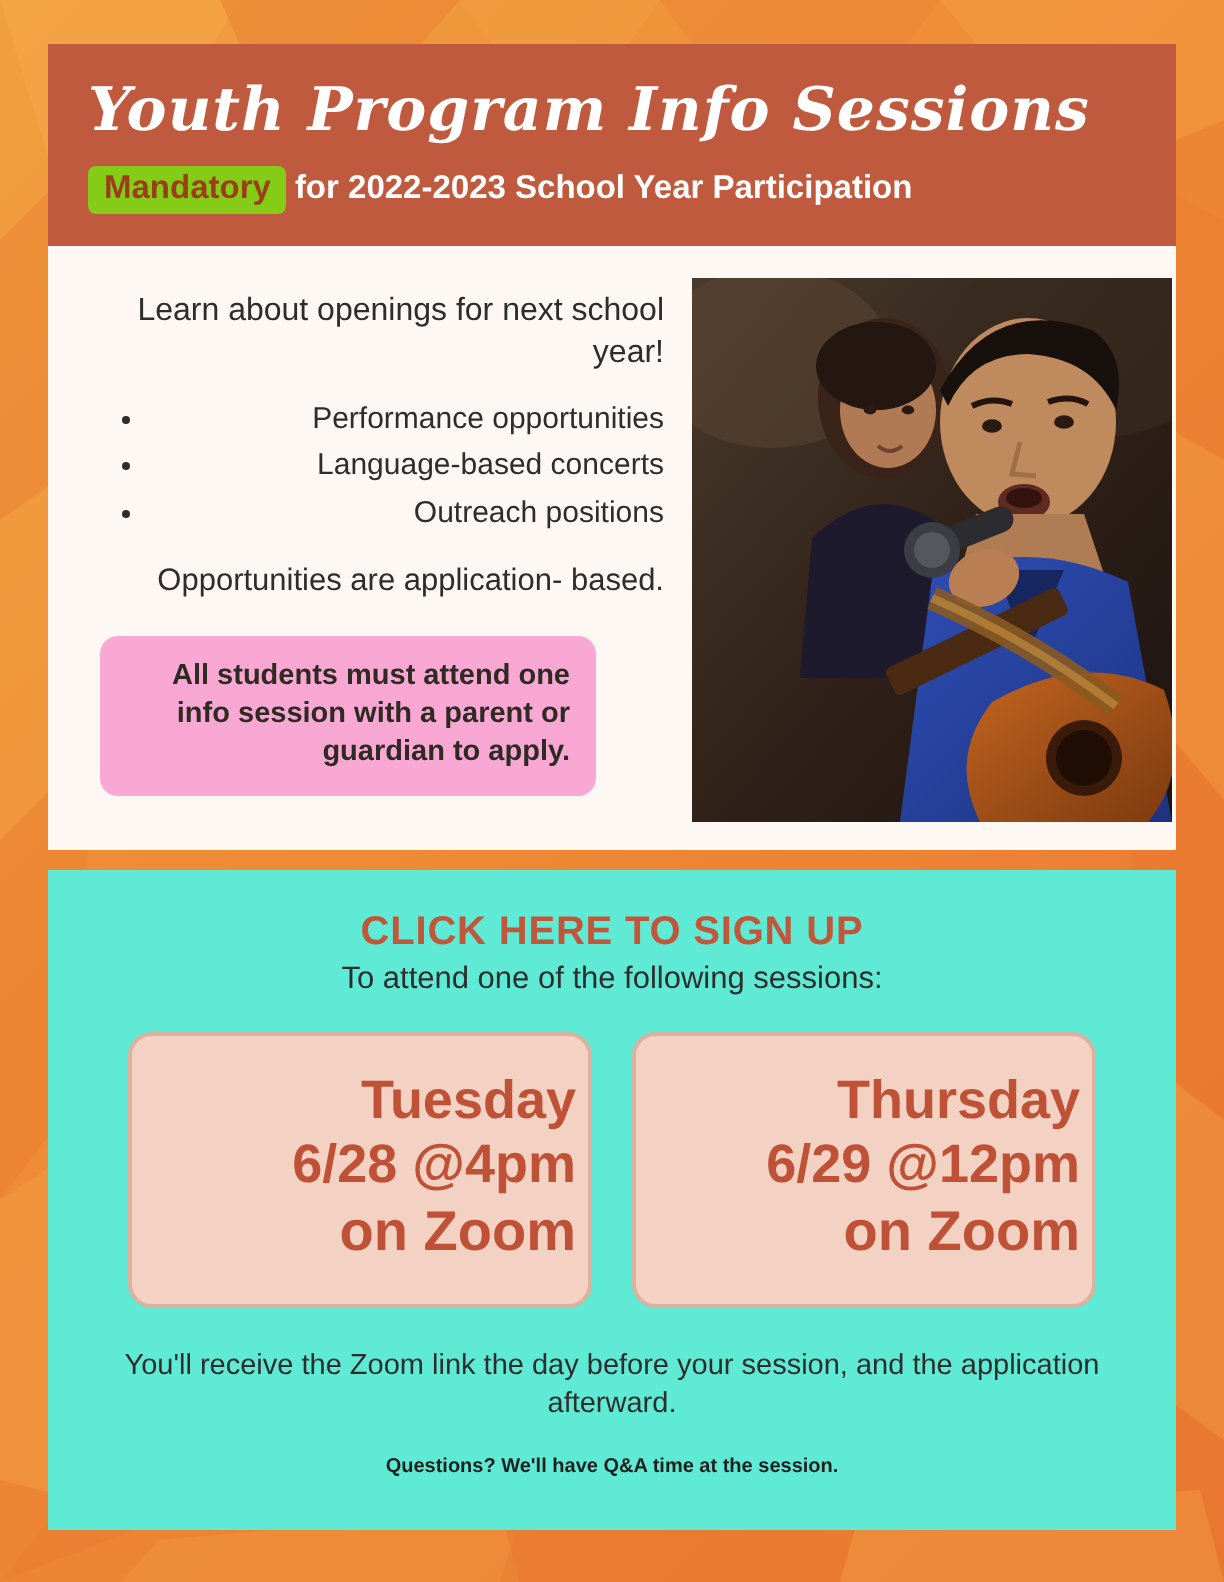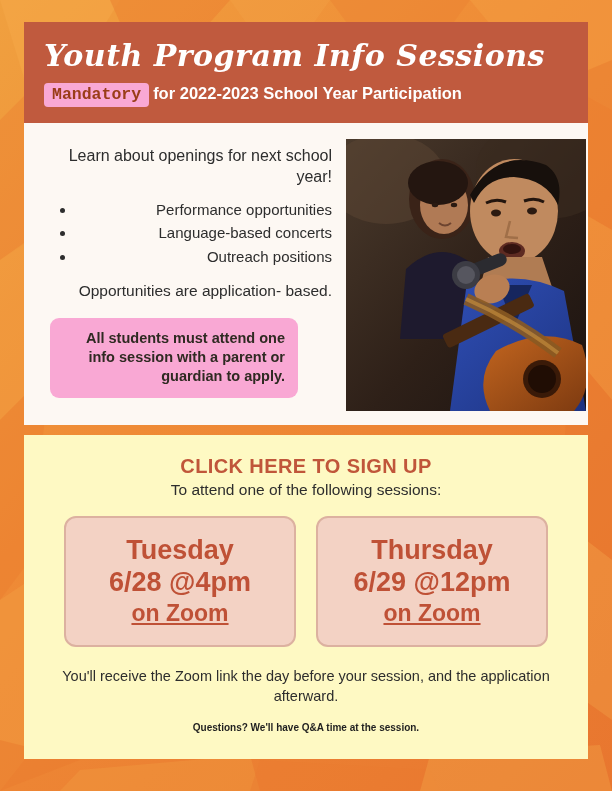--- a/index.html
+++ b/index.html
@@ -51,27 +51,26 @@
     line-height: 1.05;
     margin-bottom: 11px;
   }
   #subtitle-row {
     font-size: 16.5px;
     font-weight: bold;
     color: #ffffff;
     white-space: nowrap;
   }
   #mandatory-badge {
-    background: #f9a8d4;
+    background: #84cc16;
     color: #9a3d18;
     border-radius: 4px;
     padding: 2px 8px 3px 8px;
     margin-right: 4px;
     display: inline-block;
-    font-family: Liberation Mono, monospace;
   }
 
   
   #middle-section {
     background: #fdf8f3;
     display: flex;
     padding: 16px 16px 14px 16px;
     gap: 14px;
   }
   #info-col {
@@ -117,21 +116,21 @@
     width: 240px;
     height: 272px;
     flex: none;
     position: relative;
     overflow: hidden;
     background: #2b2118;
   }
 
   
   #bottom-section {
-    background: #fef9c3;
+    background: #5eead4;
     margin-top: 10px;
     padding: 20px 18px 26px 18px;
     text-align: center;
   }
   #signup-link {
     color: #c0563a;
     font-size: 20px;
     font-weight: bold;
     letter-spacing: 0.4px;
     text-decoration: none;
@@ -151,24 +150,25 @@
   }
   .session-card {
     background: #f3d2c4;
     border: 2px solid #dcb1a0;
     border-radius: 12px;
     width: 216px;
     padding: 16px 6px 18px 6px;
     color: #bf5136;
     font-weight: bold;
     line-height: 1.22;
+    text-align: right;
   }
   .session-day { font-size: 27px; }
   .session-date { font-size: 27px; }
-  .session-place { font-size: 23px; text-decoration: underline; }
+  .session-place { font-size: 28px; }
   #zoom-note {
     font-size: 14.5px;
     color: #2d2d2d;
     line-height: 1.35;
     margin-bottom: 15px;
   }
   #questions-note {
     font-size: 10px;
     font-weight: bold;
     color: #1f1f1f;

